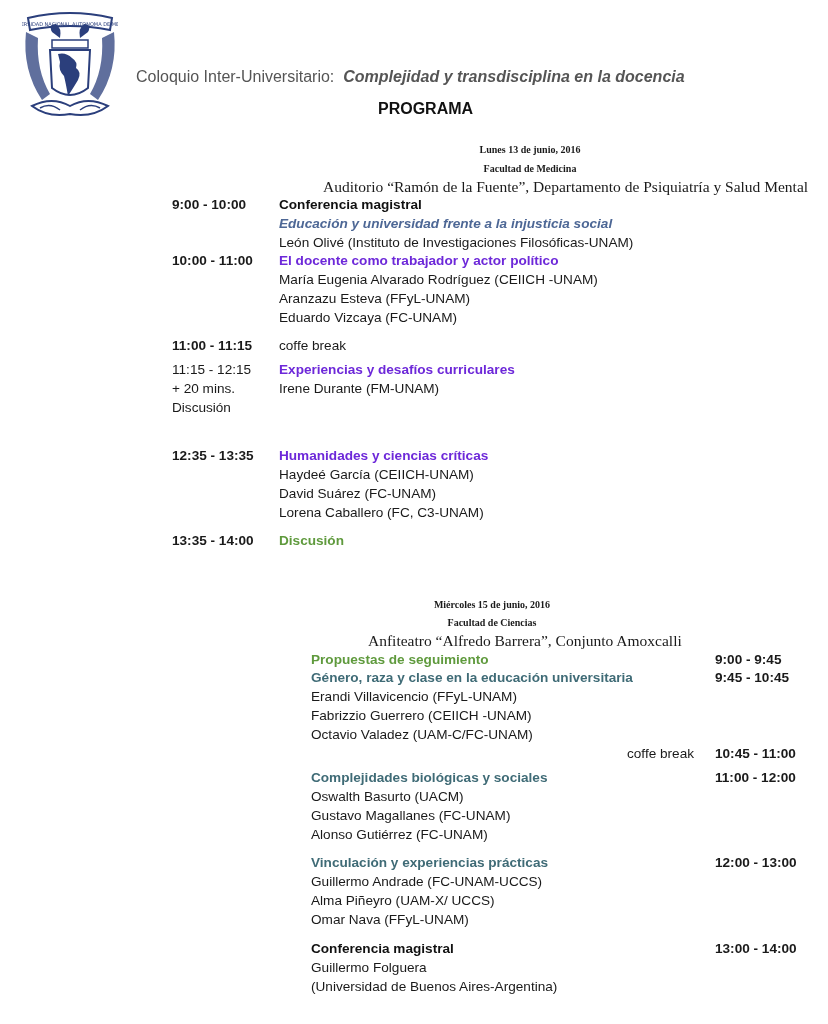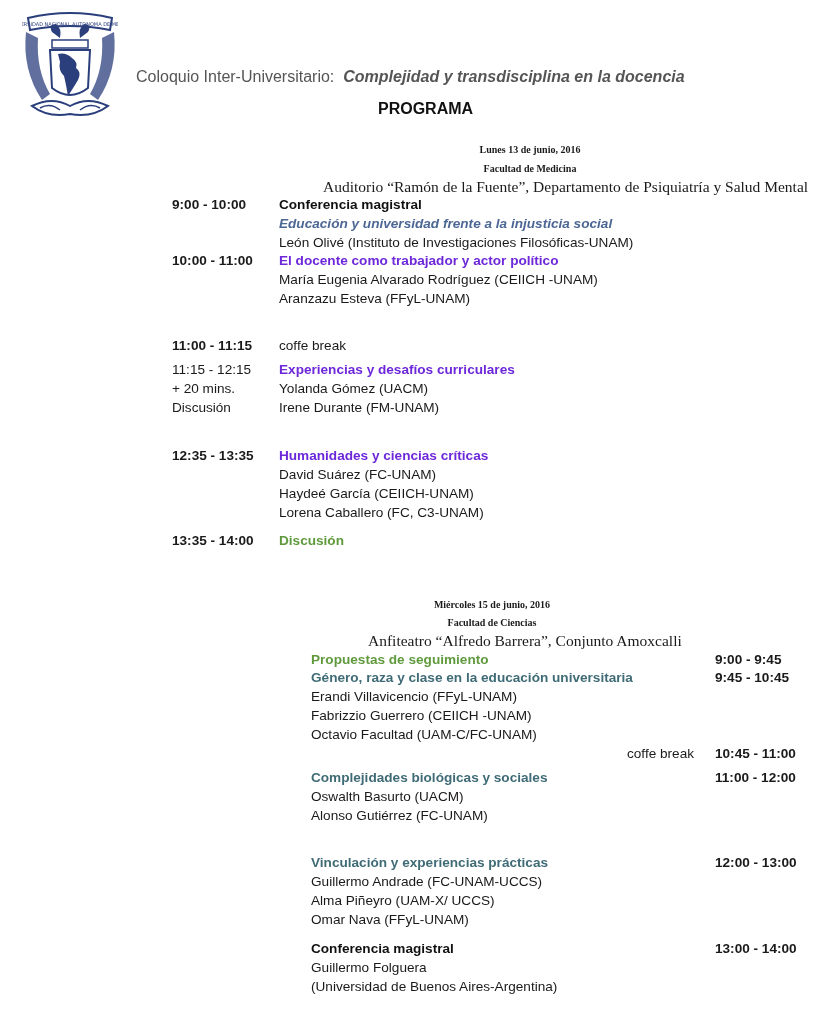--- a/index.html
+++ b/index.html
@@ -56,68 +56,69 @@
   <div class="black-b">Conferencia magistral</div>
   <div class="blue-it">Educación y universidad frente a la injusticia social</div>
   <div>León Olivé (Instituto de Investigaciones Filosóficas-UNAM)</div>
 </div>
 
 <div class="abs body-txt time" style="left:172px; top:251px;">10:00 - 11:00</div>
 <div class="block body-txt" style="left:279px; top:251px;">
   <div class="purple">El docente como trabajador y actor político</div>
   <div>María Eugenia Alvarado Rodríguez (CEIICH -UNAM)</div>
   <div>Aranzazu Esteva (FFyL-UNAM)</div>
+  <div>Eduardo Vizcaya (FC-UNAM)</div>
 </div>
 
 <div class="abs body-txt time" style="left:172px; top:336px;">11:00 - 11:15</div>
 <div class="abs body-txt" style="left:279px; top:336px;">coffe break</div>
 
 <div class="block body-txt" style="left:172px; top:360px;">
   <div>11:15 - 12:15</div>
   <div>+ 20 mins.</div>
   <div>Discusión</div>
 </div>
 <div class="block body-txt" style="left:279px; top:360px;">
   <div class="purple">Experiencias y desafíos curriculares</div>
-  <div>Yolanda Gómez (UACM)</div>
   <div>Irene Durante  (FM-UNAM)</div>
 </div>
 
 <div class="abs body-txt time" style="left:172px; top:446px;">12:35 - 13:35</div>
 <div class="block body-txt" style="left:279px; top:446px;">
   <div class="purple">Humanidades y ciencias críticas</div>
+  <div>Haydeé García (CEIICH-UNAM)</div>
   <div>David Suárez (FC-UNAM)</div>
-  <div>Haydeé García (CEIICH-UNAM)</div>
   <div>Lorena Caballero (FC, C3-UNAM)</div>
 </div>
 
 <div class="abs body-txt time" style="left:172px; top:531px;">13:35 - 14:00</div>
 <div class="abs body-txt green" style="left:279px; top:531px;">Discusión</div>
 
 <div class="abs day-title" style="left:322px; width:340px; top:595px;">Miércoles 15 de junio, 2016</div>
 <div class="abs day-title" style="left:322px; width:340px; top:613px;">Facultad de Ciencias</div>
 <div class="abs venue" style="left:330px; top:631px;">Anfiteatro “Alfredo Barrera”, Conjunto Amoxcalli</div>
 
 <div class="abs body-txt green" style="left:311px; top:650px;">Propuestas de seguimiento</div>
 <div class="abs body-txt time" style="left:715px; top:650px;">9:00 - 9:45</div>
 
 <div class="block body-txt" style="left:311px; top:668px;">
   <div class="teal">Género, raza y clase  en la educación universitaria</div>
   <div>Erandi Villavicencio (FFyL-UNAM)</div>
   <div>Fabrizzio Guerrero (CEIICH -UNAM)</div>
-  <div>Octavio Facultad (UAM-C/FC-UNAM)</div>
+  <div>Octavio Valadez (UAM-C/FC-UNAM)</div>
 </div>
 <div class="abs body-txt time" style="left:715px; top:668px;">9:45 - 10:45</div>
 
 <div class="abs body-txt" style="left:627px; top:744px;">coffe break</div>
 <div class="abs body-txt time" style="left:715px; top:744px;">10:45 - 11:00</div>
 
 <div class="block body-txt" style="left:311px; top:768px;">
   <div class="teal">Complejidades biológicas y sociales</div>
   <div>Oswalth Basurto (UACM)</div>
+  <div>Gustavo Magallanes (FC-UNAM)</div>
   <div>Alonso Gutiérrez (FC-UNAM)</div>
 </div>
 <div class="abs body-txt time" style="left:715px; top:768px;">11:00 - 12:00</div>
 
 <div class="block body-txt" style="left:311px; top:853px;">
   <div class="teal">Vinculación y experiencias prácticas</div>
   <div>Guillermo Andrade (FC-UNAM-UCCS)</div>
   <div>Alma Piñeyro (UAM-X/ UCCS)</div>
   <div>Omar Nava (FFyL-UNAM)</div>
 </div>

